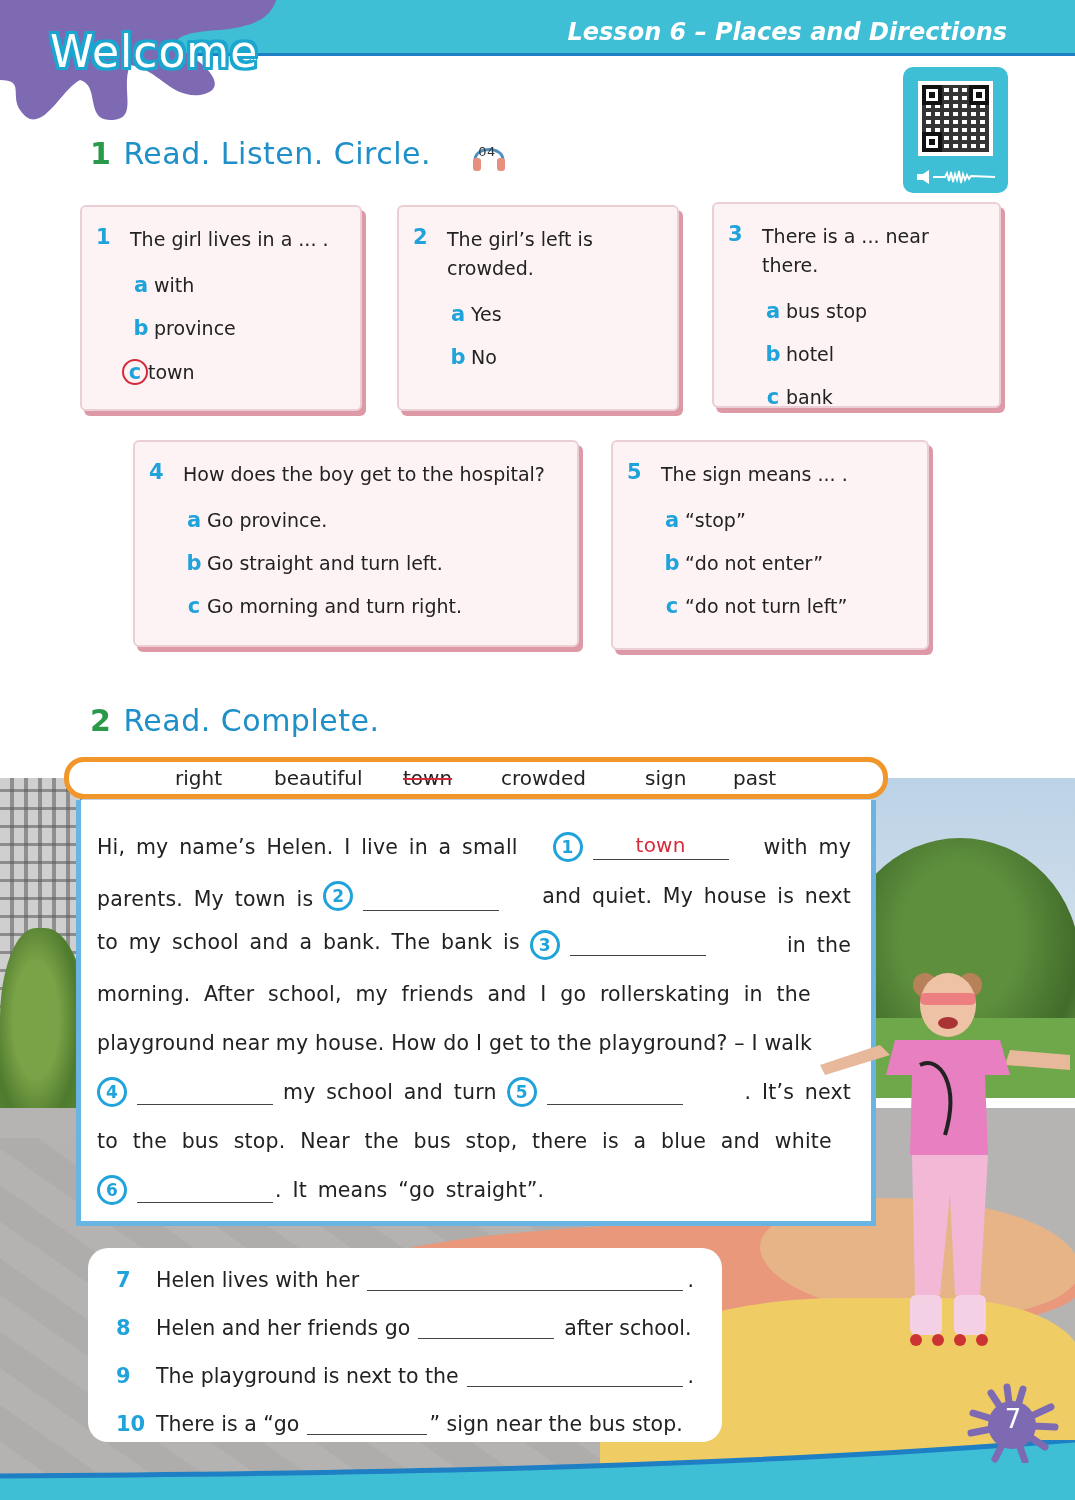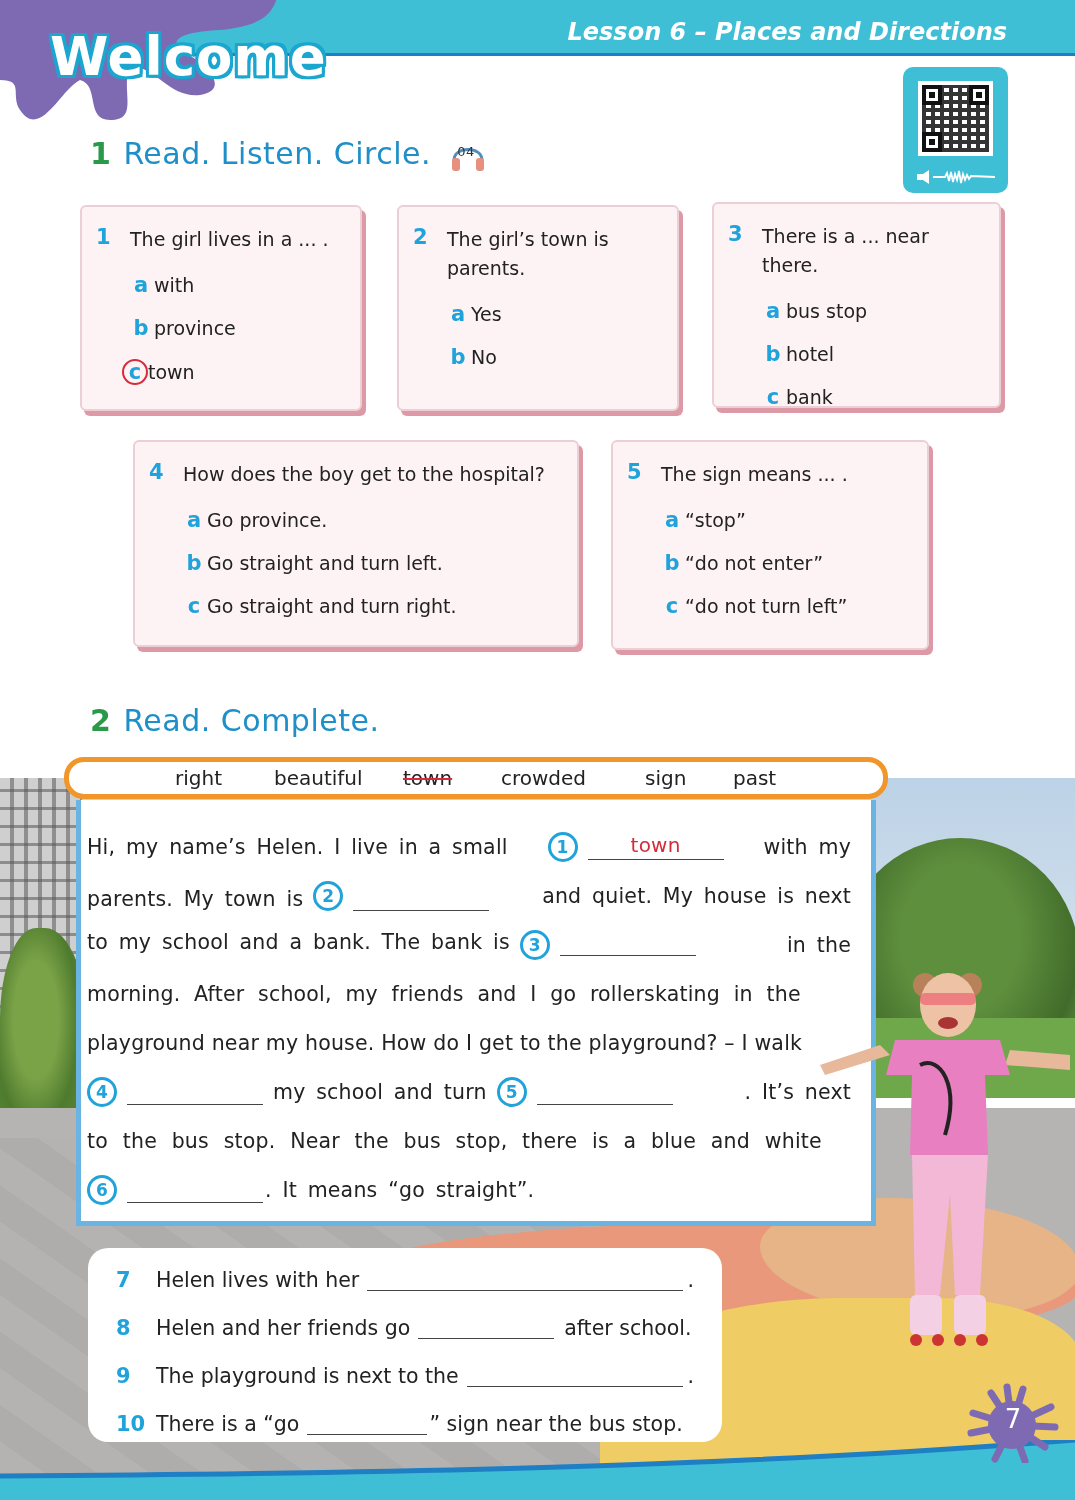--- a/index.html
+++ b/index.html
@@ -2,36 +2,36 @@
 <html><head>
 <meta charset="utf-8">
 <style>
   * { box-sizing: border-box; margin: 0; padding: 0; }
   body { width: 1075px; height: 1500px; position: relative; overflow: hidden; background: #ffffff; font-family: "DejaVu Sans", sans-serif; color: #222; }
   .abs { position: absolute; }
 
   
   .top-band { left: 0; top: 0; width: 1075px; height: 56px; background: #3fbfd6; border-bottom: 3px solid #1e7fc4; }
   .splat { left: -20px; top: -30px; width: 320px; height: 170px; }
-  .welcome { left: 50px; top: 26px; font-size: 53px; font-weight: bold; color: #fff; letter-spacing: 1px;
+  .welcome { left: 50px; top: 26px; font-size: 44px; font-weight: normal; color: #fff; letter-spacing: 1px;
     text-shadow: -3px -3px 0 #1aa6cf, 3px -3px 0 #1aa6cf, -3px 3px 0 #1aa6cf, 3px 3px 0 #1aa6cf, 0 3px 0 #1aa6cf, 3px 0 0 #1aa6cf, -3px 0 0 #1aa6cf, 0 -3px 0 #1aa6cf; }
   .lesson-title { right: 68px; top: 18px; font-size: 24px; font-weight: bold; font-style: italic; color: #fff; }
 
   .qr { left: 903px; top: 67px; width: 105px; height: 126px; background: #3fbfd6; border-radius: 10px; }
   .qr-code { position: absolute; left: 15px; top: 14px; width: 75px; height: 75px; background: #fff; padding: 4px; }
   .qr-grid { width: 100%; height: 100%;
     background-image: repeating-linear-gradient(0deg, #111 0 4px, transparent 4px 8px), repeating-linear-gradient(90deg, #111 0 4px, #fff 4px 9px); opacity: .85; }
   .qr-finder { position: absolute; width: 20px; height: 20px; border: 4px solid #111; background: #fff; }
   .qr-finder::after { content: ""; position: absolute; left: 3px; top: 3px; width: 6px; height: 6px; background: #111; }
   .qr-wave { position: absolute; left: 12px; bottom: 8px; width: 82px; height: 16px; }
 
   
   .sec-heading { font-size: 30px; color: #1e8fc8; font-family: "DejaVu Sans", sans-serif; letter-spacing: 0.5px; }
   .sec-num { color: #2a9a4a; font-weight: bold; margin-right: 12px; }
-  .headphones { display: inline-block; width: 38px; height: 36px; vertical-align: middle; margin-left: 8px; position: relative; }
+  .headphones { display: inline-block; width: 38px; height: 36px; vertical-align: middle; margin-left: 29px; position: relative; }
 
   
   .card { background: #fdf3f5; border: 2px solid #eccfd5; border-radius: 6px; box-shadow: 4px 5px 0 #dd9aa6; padding: 18px 14px 10px 14px; font-size: 19px; color: #222; }
   .q-row { display: flex; align-items: flex-start; }
   .q-num { color: #1fa3da; font-weight: bold; width: 34px; flex-shrink: 0; font-size: 21px; }
   .q-text { line-height: 29px; }
   .opt { display: flex; align-items: center; margin-top: 19px; margin-left: 34px; }
   .opt-letter { color: #1fa3da; font-weight: bold; width: 22px; font-size: 21px; display: inline-flex; align-items: center; justify-content: center; }
   .opt-letter.circled { border: 2px solid #d62b3b; border-radius: 50%; width: 26px; height: 26px; margin-left: -4px; margin-right: -2px; }
   .opt-text { margin-left: 2px; }
@@ -53,21 +53,21 @@
   .ground { position: absolute; left: 0; top: 330px; width: 1075px; height: 380px; background: #b6b4b2; }
   .ground-pave { position: absolute; left: 0; top: 360px; width: 640px; height: 340px; background: repeating-linear-gradient(35deg, #b4b3b1 0 30px, #aeadab 30px 60px); }
   .ground-orange { position: absolute; left: 320px; top: 445px; width: 760px; height: 120px; background: #e9987b; border-radius: 60% 40% 50% 50%; }
   .ground-yellow { position: absolute; left: 600px; top: 520px; width: 480px; height: 200px; background: #efcd64; border-radius: 50% 30% 0 0; }
   .ground-peach { position: absolute; left: 760px; top: 420px; width: 320px; height: 120px; background: #e6b487; border-radius: 40% 60% 40% 60%; }
 
   
   .girl { left: 820px; top: 925px; width: 250px; height: 450px; z-index: 4; }
 
   
-  .passage { left: 76px; top: 800px; width: 800px; height: 426px; background: #fff; border: 5px solid #6ab4e3; border-top: none; z-index: 2; padding: 22px 20px 0 6px; font-size: 20.5px; }
+  .passage { left: 76px; top: 800px; width: 800px; height: 426px; background: #fff; border: 5px solid #6ab4e3; border-top: none; z-index: 2; padding: 22px 20px 0 16px; font-size: 20.5px; }
   .pline { height: 49px; display: flex; align-items: center; justify-content: space-between; white-space: nowrap; word-spacing: 4px; letter-spacing: 0.2px; }
   .pline.left { justify-content: flex-start; }
   .gap-num { display: inline-flex; width: 30px; height: 30px; border: 3px solid #1fa3da; border-radius: 50%; color: #1fa3da; font-weight: bold; font-size: 17px; align-items: center; justify-content: center; margin: 0 10px; }
   .blank { display: inline-block; width: 136px; border-bottom: 1.5px solid #444; height: 26px; text-align: center; color: #d62b3b; font-size: 20px; margin-right: 10px; vertical-align: bottom; line-height: 22px; }
   .blank.short { width: 136px; margin-right: 2px; }
 
   
   .q-box { left: 88px; top: 1248px; width: 634px; height: 194px; background: #fff; border-radius: 20px; z-index: 3; padding: 8px 28px 0 28px; font-size: 20.5px; }
   .qline { height: 48px; display: flex; align-items: center; white-space: nowrap; }
   .qnum { color: #1fa3da; font-weight: bold; width: 40px; flex-shrink: 0; font-size: 21px; }
@@ -128,21 +128,21 @@
     </div>
   <div class="opt" style="margin-left:30px">
       <span class="opt-letter circled">c</span>
       <span class="opt-text">town</span>
     </div>
 </div>
 
 <div class="abs card" style="left:397px; top:205px; width:282px; height:206px;">
   <div class="q-row">
       <span class="q-num">2</span>
-      <span class="q-text" style="width:200px">The girl’s town is parents.</span>
+      <span class="q-text" style="width:200px">The girl’s left is crowded.</span>
     </div>
   <div class="opt">
       <span class="opt-letter">a</span>
       <span class="opt-text">Yes</span>
     </div>
   <div class="opt">
       <span class="opt-letter">b</span>
       <span class="opt-text">No</span>
     </div>
 </div>
@@ -174,21 +174,21 @@
   <div class="opt">
       <span class="opt-letter">a</span>
       <span class="opt-text">Go province.</span>
     </div>
   <div class="opt">
       <span class="opt-letter">b</span>
       <span class="opt-text">Go straight and turn left.</span>
     </div>
   <div class="opt">
       <span class="opt-letter">c</span>
-      <span class="opt-text">Go straight and turn right.</span>
+      <span class="opt-text">Go morning and turn right.</span>
     </div>
 </div>
 
 <div class="abs card" style="left:611px; top:440px; width:318px; height:210px;">
   <div class="q-row">
       <span class="q-num">5</span>
       <span class="q-text">The sign means ... .</span>
     </div>
   <div class="opt">
       <span class="opt-letter">a</span>

